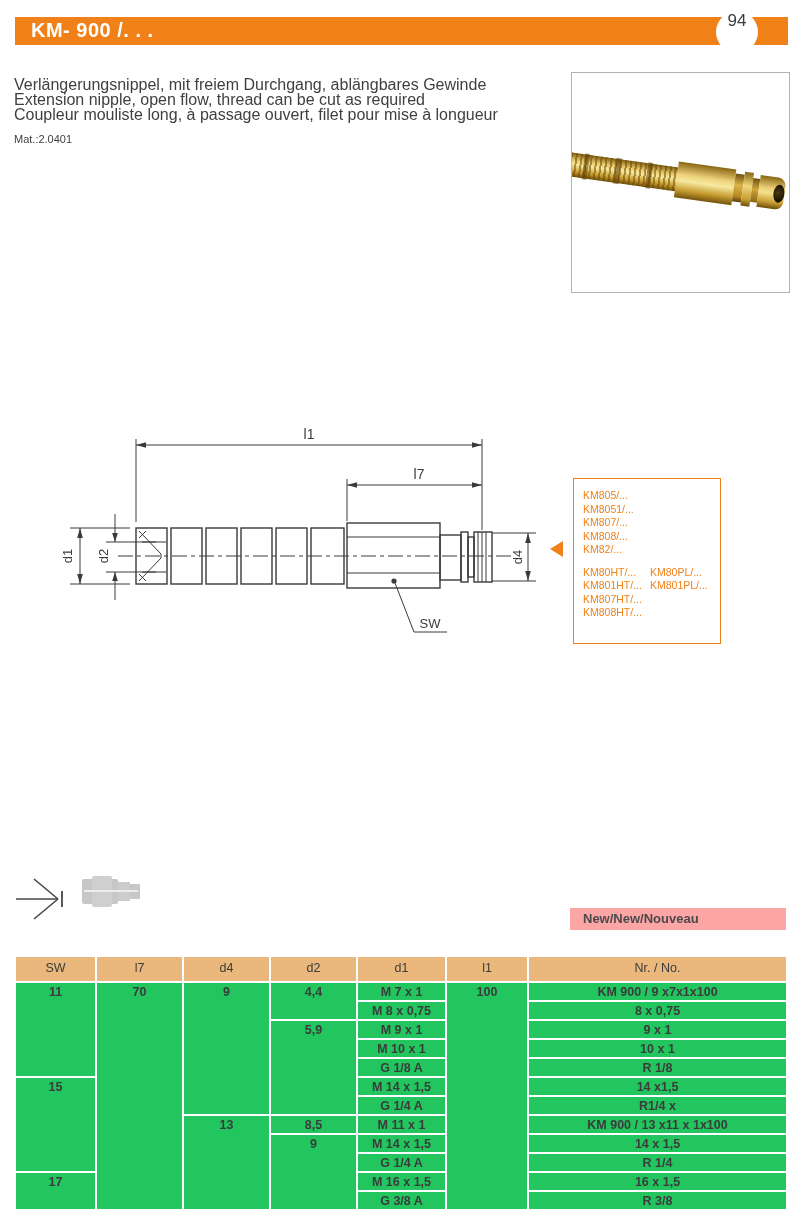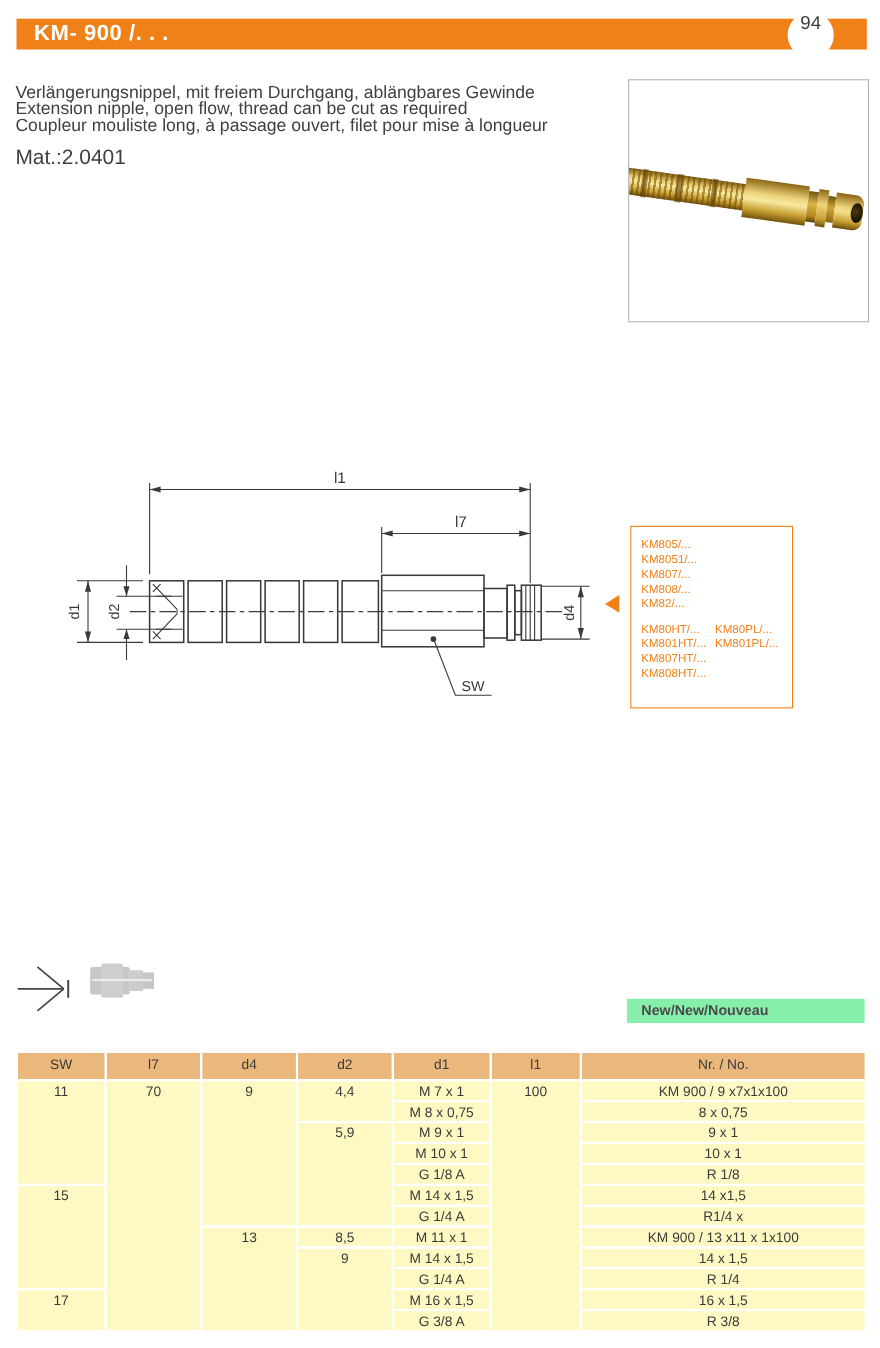--- a/index.html
+++ b/index.html
@@ -8,21 +8,21 @@
 
   
   .title-bar{position:absolute;left:15px;top:17px;width:773px;height:28px;background:#f08119;}
   .title-text{position:absolute;left:16px;top:2px;color:#fff;font-size:20px;font-weight:bold;letter-spacing:.5px;}
   .page-badge{position:absolute;left:716px;top:11px;width:42px;height:42px;border-radius:50%;
               background:#fff;display:flex;align-items:flex-start;justify-content:center;
               font-size:17px;color:#3c3c3c;}
 
   
   .intro{position:absolute;left:14px;top:77px;font-size:16px;line-height:15px;color:#3f3f3f;}
-  .material{position:absolute;left:14px;top:133px;font-size:19px;color:#3f3f3f;}
+  .material{position:absolute;left:14px;top:133px;font-size:11px;color:#3f3f3f;}
 
   
   .photo-frame{position:absolute;left:571px;top:72px;width:217px;height:219px;border:1px solid #b3b3b3;
                background:#fff;overflow:hidden;}
   .brass{position:absolute;}
   .assembly{position:absolute;left:-14px;top:78px;width:260px;height:64px;transform:rotate(8deg);}
   .rod{left:0;top:18px;width:120px;height:24px;
        background:linear-gradient(180deg,#7d5c10,#e8c96a 30%,#f7ea9e 48%,#c89b2e 78%,#6b4d0c);}
   .rod-threads{left:0;top:18px;width:120px;height:24px;
        background:repeating-linear-gradient(90deg,rgba(110,75,0,.55) 0 2px,rgba(255,255,255,0) 2px 5px);}
@@ -56,29 +56,29 @@
   .rb-item{color:#f08119;font-size:10.5px;line-height:13.5px;white-space:nowrap;}
   .pointer-triangle{position:absolute;left:550px;top:541px;width:0;height:0;
         border-top:8px solid transparent;border-bottom:8px solid transparent;border-right:13px solid #f08119;}
 
   
   .flow-icon{position:absolute;left:10px;top:872px;}
   .gray-part{position:absolute;left:82px;top:876px;width:60px;height:30px;}
   .gp{position:absolute;background:#c7c7c7;}
 
   
-  .new-banner{position:absolute;left:570px;top:908px;width:216px;height:22px;background:#86efac;
+  .new-banner{position:absolute;left:570px;top:908px;width:216px;height:22px;background:#fca5a5;
               font-size:13px;font-weight:bold;color:#4a4a4a;line-height:22px;padding-left:13px;
               box-sizing:border-box;}
 
   
   .spec-table{position:absolute;left:14px;top:955px;width:772px;border-collapse:collapse;table-layout:fixed;}
-  .spec-table th,.spec-table td{border:2px solid #fff;background:#fef9c3;text-align:center;
+  .spec-table th,.spec-table td{border:2px solid #fff;background:#22c55e;text-align:center;
               vertical-align:top;font-size:12.5px;line-height:15px;padding:2px 0 0 0;color:#3b3b3b;
-              white-space:nowrap;overflow:hidden;}
+              white-space:nowrap;overflow:hidden;font-weight:bold;}
   .spec-table th{background:#eab87c;font-weight:normal;height:20px;padding-top:4px;}
   .spec-table tbody tr{height:19px;}
 </style>
 </head>
 <body>
 
 <div id="page">
 
   <div class="title-bar">
     <div class="title-text">KM- 900 /. . .</div>

